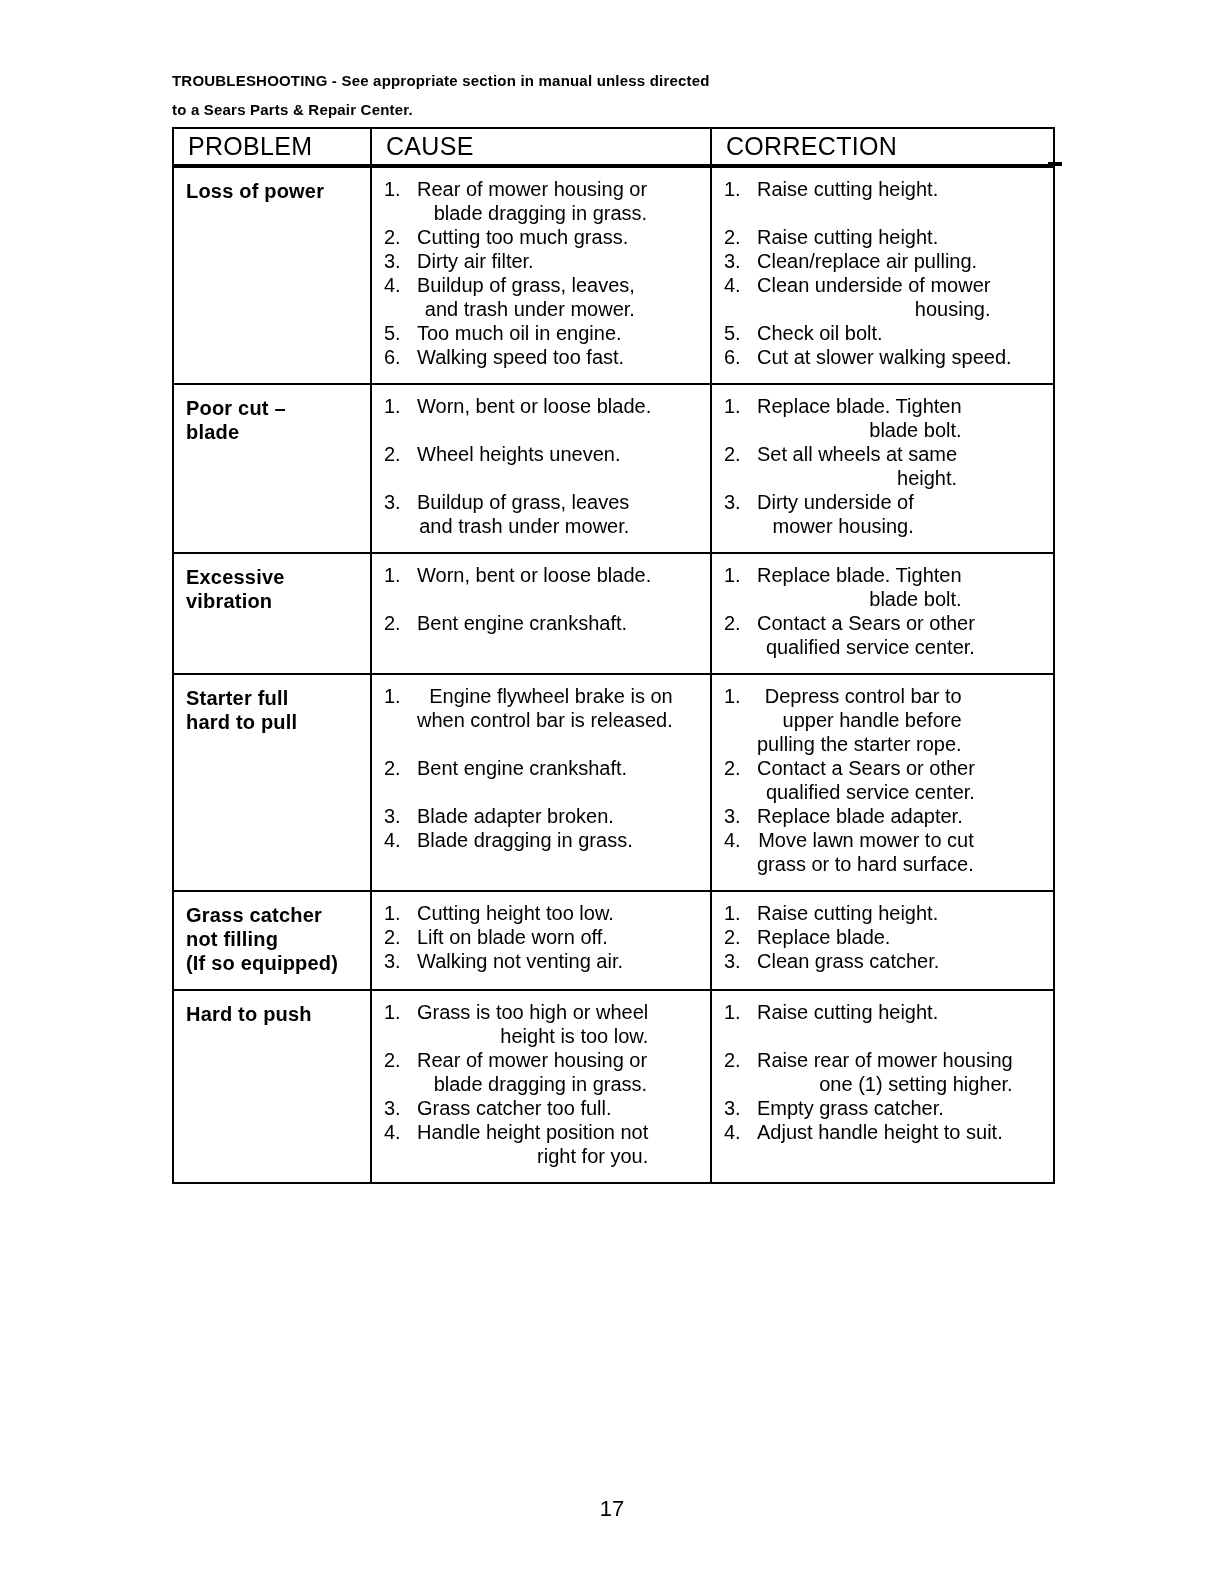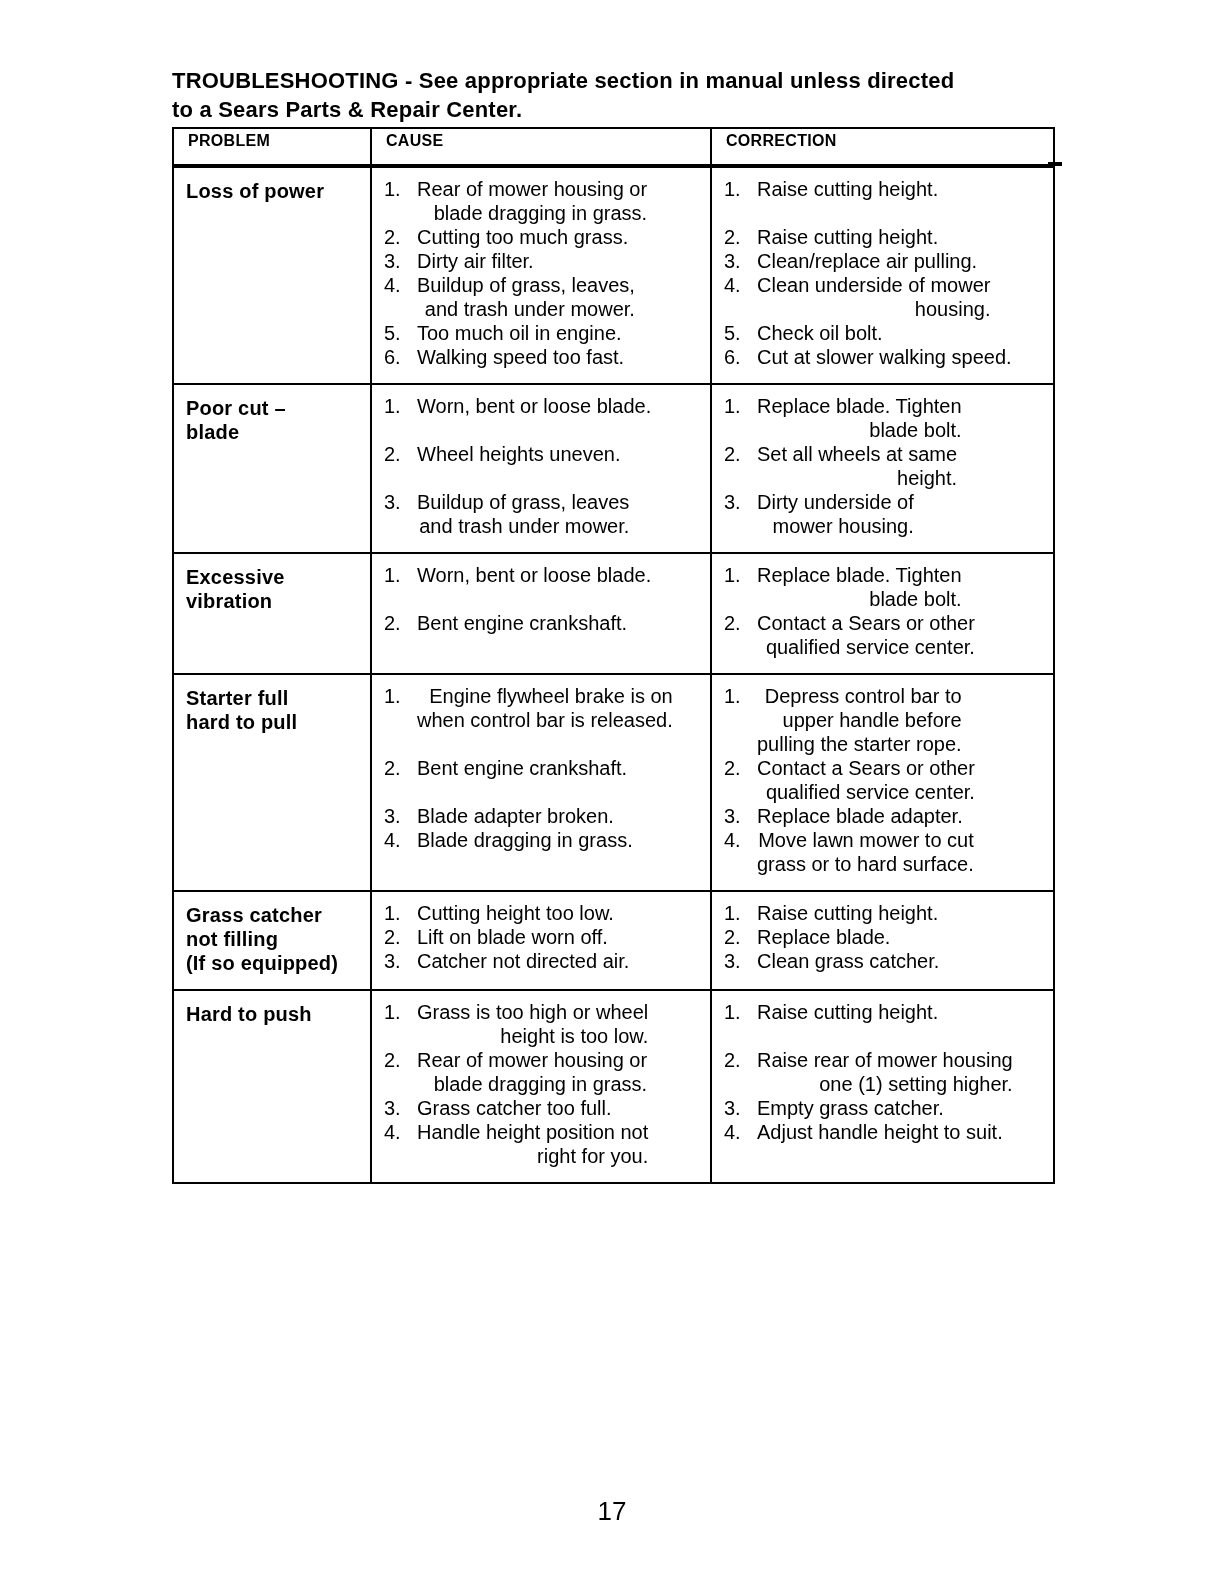--- a/index.html
+++ b/index.html
@@ -15,21 +15,21 @@
     font-family: "Liberation Sans", sans-serif;
     color: #000000;
     overflow: hidden;
   }
   .title {
     position: absolute;
     left: 172px;
     top: 66px;
     width: 900px;
     font-weight: bold;
-    font-size: 22px;
+    font-size: 15px;
     line-height: 29px;
     white-space: pre-line;
     letter-spacing: 0.2px;
   }
   .table-wrap {
     position: absolute;
     left: 172px;
     top: 127px;
     width: 881px;
   }
@@ -41,22 +41,22 @@
   col.c-problem { width: 198px; }
   col.c-cause   { width: 340px; }
   col.c-corr    { width: 343px; }
 
   .ts-table th,
   .ts-table td {
     border: 2px solid #000000;
     vertical-align: top;
   }
   .ts-table thead th {
-    font-size: 16px;
-    font-weight: bold;
+    font-size: 25px;
+    font-weight: normal;
     text-align: left;
     height: 30px;
     padding: 3px 0 2px 14px;
     border-bottom: 4px solid #000000;
     letter-spacing: 0.3px;
   }
   th.h-cause { padding-left: 34px; }
   th.h-corr  { padding-left: 15px; }
 
   td.cell {
@@ -88,21 +88,21 @@
     width: 14px;
     height: 4px;
     background: #000000;
   }
   .page-number {
     position: absolute;
     left: 0;
     top: 1496px;
     width: 1224px;
     text-align: center;
-    font-size: 26px;
+    font-size: 22px;
   }
 </style>
 </head>
 <body>
 
 <div class="page">
 
   <div class="title">TROUBLESHOOTING - See appropriate section in manual unless directed
 to a Sears Parts &amp; Repair Center.</div>
 
@@ -304,21 +304,21 @@
               <div class="item">
                 <span class="num">1.</span>
                 <span class="txt">Cutting height too low.</span>
               </div>
               <div class="item">
                 <span class="num">2.</span>
                 <span class="txt">Lift on blade worn off.</span>
               </div>
               <div class="item">
                 <span class="num">3.</span>
-                <span class="txt">Catcher not directed air.</span>
+                <span class="txt">Walking not venting air.</span>
               </div>
             </td>
             <td class="cell list">
               <div class="item">
                 <span class="num">1.</span>
                 <span class="txt">Raise cutting height.</span>
               </div>
               <div class="item">
                 <span class="num">2.</span>
                 <span class="txt">Replace blade.</span>

